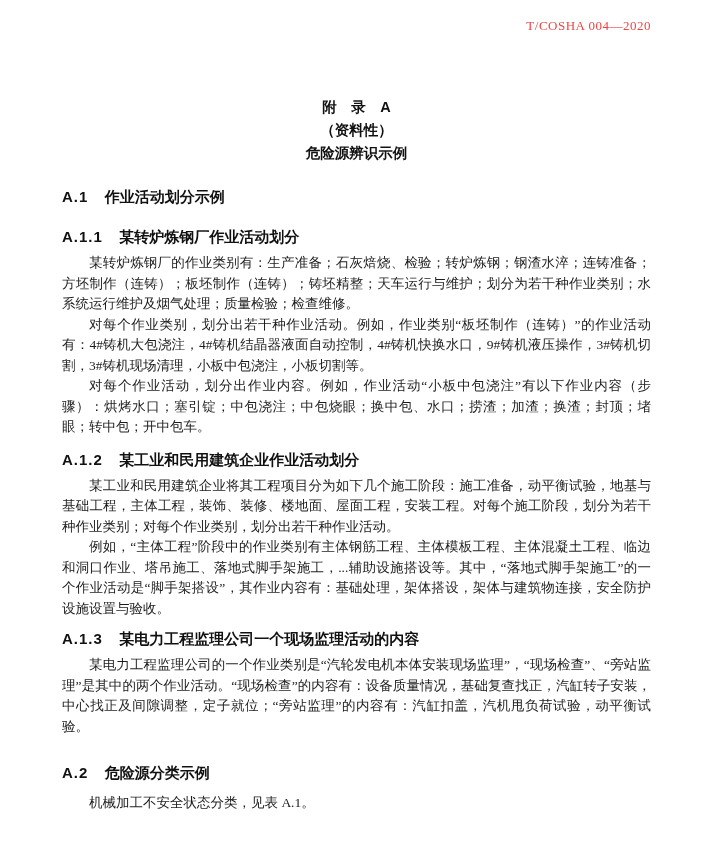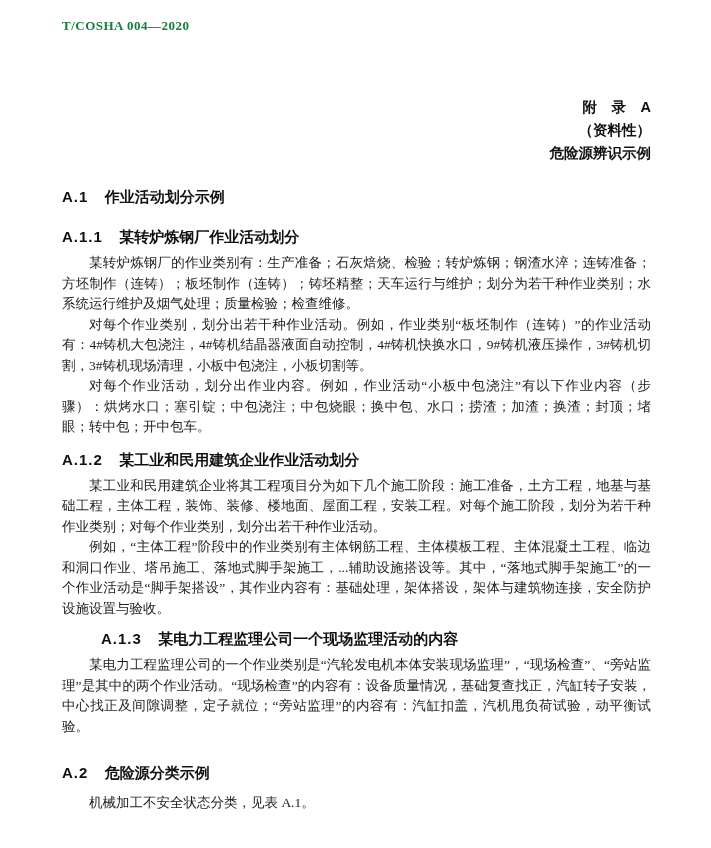--- a/index.html
+++ b/index.html
@@ -8,47 +8,48 @@
     height: 848px;
     margin: 0 auto;
     background: #ffffff;
     box-sizing: border-box;
     padding: 18px 60px 0 62px;
     font-family: "Liberation Serif", serif;
     color: #1c1c1c;
     overflow: hidden;
   }
   .doc-number {
+    text-align: right;
     font-size: 13px;
     line-height: 16px;
     letter-spacing: 0.5px;
-    font-weight: bold;
-    color: #15803d;
+    font-weight: normal;
+    color: #ef4444;
   }
   .title-block {
     margin-top: 62px;
-    text-align: right;
+    text-align: center;
     font-family: "Liberation Sans", sans-serif;
     font-weight: bold;
     font-size: 14.5px;
     line-height: 23px;
     color: #111;
   }
   h2, h3 {
     font-family: "Liberation Sans", sans-serif;
     font-weight: bold;
     font-size: 15px;
     line-height: 20px;
     margin: 0;
     color: #111;
   }
   .h-a1   { margin-top: 22px; }
   .h-a11  { margin-top: 20px; }
   .h-a12  { margin-top: 12px; }
-  .h-a13  { margin-top: 10px; margin-left: 39px; }
+  .h-a13  { margin-top: 10px; }
   .h-a2   { margin-top: 26px; }
   .h-a21  { margin-top: 20px; }
   .sec-num { margin-right: 1.1em; letter-spacing: 1px; }
   p.para {
     font-size: 13.5px;
     line-height: 20.5px;
     text-align: justify;
     text-indent: 2em;
     margin: 0;
     color: #1c1c1c;
@@ -78,21 +79,21 @@
   </h3>
 
   <p class="para first">某转炉炼钢厂的作业类别有：生产准备；石灰焙烧、检验；转炉炼钢；钢渣水淬；连铸准备；方坯制作（连铸）；板坯制作（连铸）；铸坯精整；天车运行与维护；划分为若干种作业类别；水系统运行维护及烟气处理；质量检验；检查维修。</p>
   <p class="para">对每个作业类别，划分出若干种作业活动。例如，作业类别“板坯制作（连铸）”的作业活动有：4#铸机大包浇注，4#铸机结晶器液面自动控制，4#铸机快换水口，9#铸机液压操作，3#铸机切割，3#铸机现场清理，小板中包浇注，小板切割等。</p>
   <p class="para">对每个作业活动，划分出作业内容。例如，作业活动“小板中包浇注”有以下作业内容（步骤）：烘烤水口；塞引锭；中包浇注；中包烧眼；换中包、水口；捞渣；加渣；换渣；封顶；堵眼；转中包；开中包车。</p>
 
   <h3 class="h-a12">
     <span class="sec-num">A.1.2</span><span>某工业和民用建筑企业作业活动划分</span>
   </h3>
 
-  <p class="para first">某工业和民用建筑企业将其工程项目分为如下几个施工阶段：施工准备，土方工程，地基与基础工程，主体工程，装饰、装修、楼地面、屋面工程，安装工程。对每个施工阶段，划分为若干种作业类别；对每个作业类别，划分出若干种作业活动。</p>
+  <p class="para first">某工业和民用建筑企业将其工程项目分为如下几个施工阶段：施工准备，动平衡试验，地基与基础工程，主体工程，装饰、装修、楼地面、屋面工程，安装工程。对每个施工阶段，划分为若干种作业类别；对每个作业类别，划分出若干种作业活动。</p>
   <p class="para">例如，“主体工程”阶段中的作业类别有主体钢筋工程、主体模板工程、主体混凝土工程、临边和洞口作业、塔吊施工、落地式脚手架施工，...辅助设施搭设等。其中，“落地式脚手架施工”的一个作业活动是“脚手架搭设”，其作业内容有：基础处理，架体搭设，架体与建筑物连接，安全防护设施设置与验收。</p>
 
   <h3 class="h-a13">
     <span class="sec-num">A.1.3</span><span>某电力工程监理公司一个现场监理活动的内容</span>
   </h3>
 
   <p class="para first">某电力工程监理公司的一个作业类别是“汽轮发电机本体安装现场监理”，“现场检查”、“旁站监理”是其中的两个作业活动。“现场检查”的内容有：设备质量情况，基础复查找正，汽缸转子安装，中心找正及间隙调整，定子就位；“旁站监理”的内容有：汽缸扣盖，汽机甩负荷试验，动平衡试验。</p>
 
   <h2 class="h-a2">
     <span class="sec-num">A.2</span><span>危险源分类示例</span>

